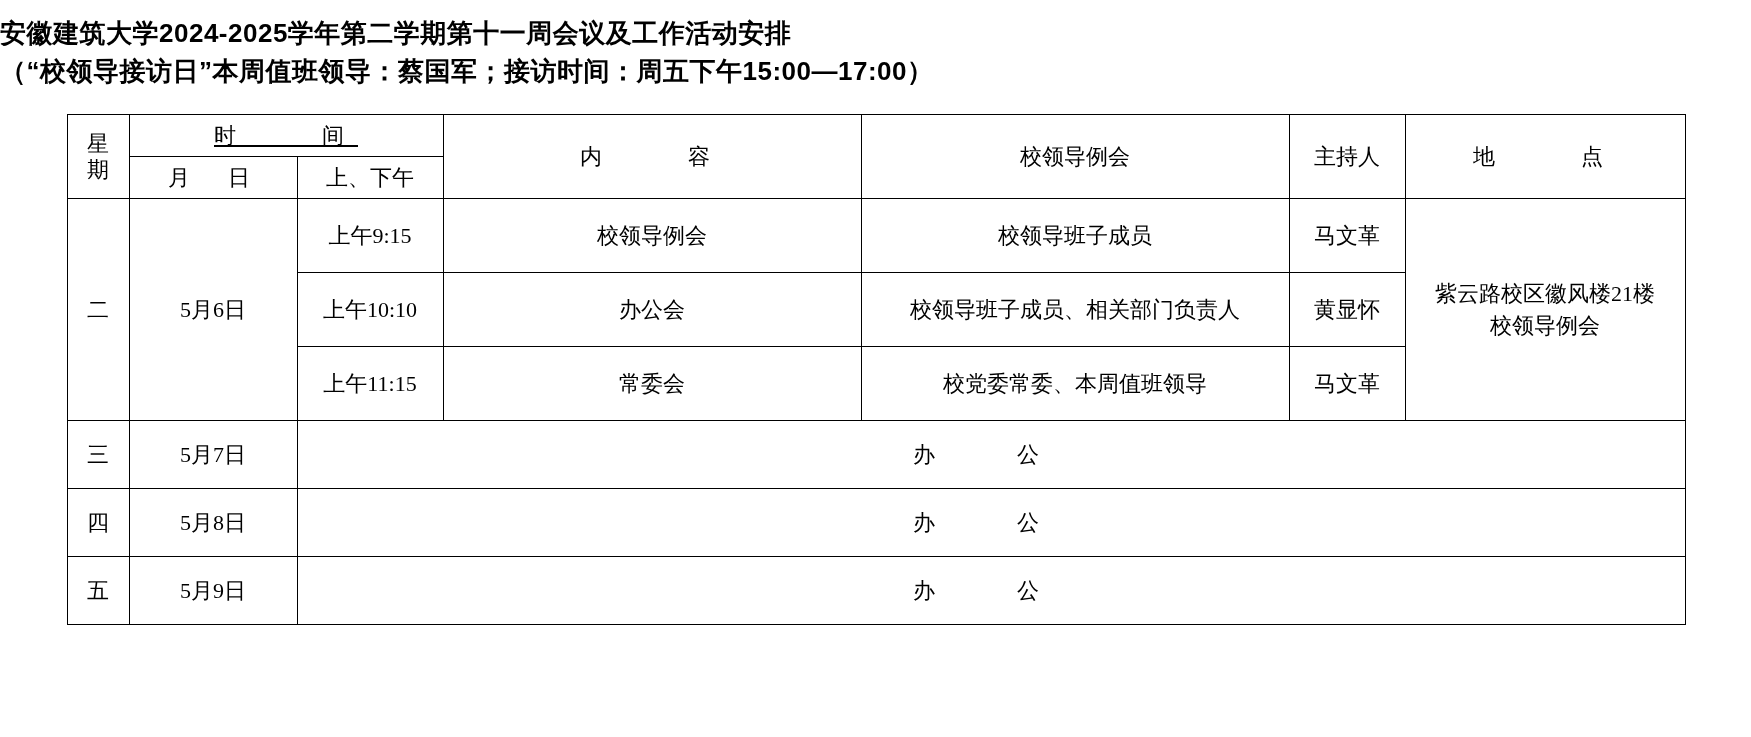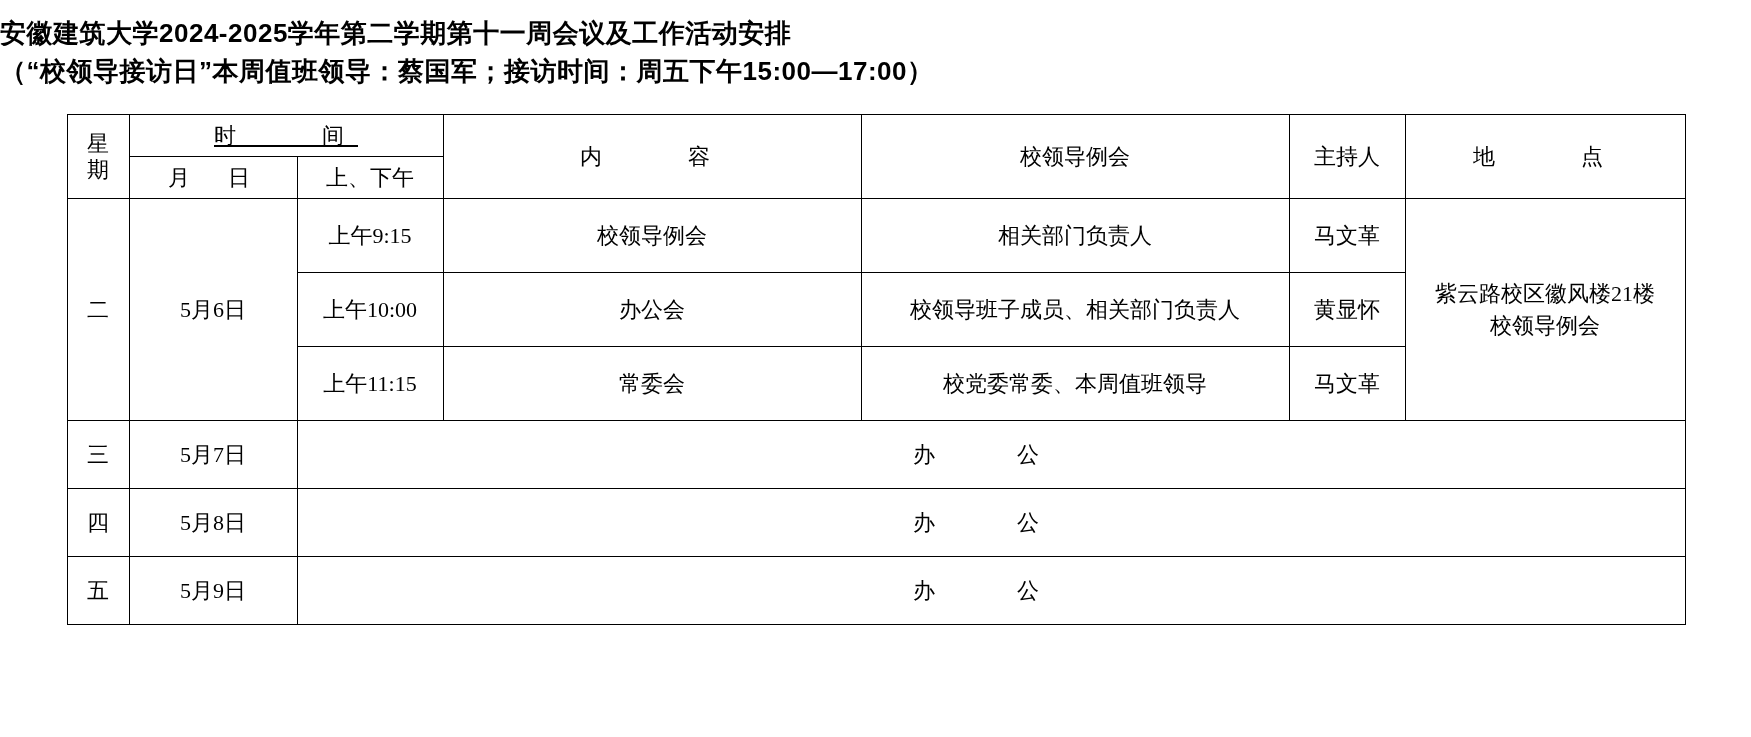--- a/index.html
+++ b/index.html
@@ -123,29 +123,29 @@
         <tr class="hdr-row2">
           <td class="sp1">月　日</td>
           <td>上、下午</td>
         </tr>
 
         <tr class="row-meeting">
           <td rowspan="3">二</td>
           <td rowspan="3">5月6日</td>
           <td>上午9:15</td>
           <td>校领导例会</td>
-          <td>相关部门负责人</td>
+          <td>校领导班子成员</td>
           <td>马文革</td>
           <td rowspan="3" class="place-cell">
             <div>紫云路校区徽风楼21楼</div>
             <div>校领导例会</div>
           </td>
         </tr>
         <tr class="row-meeting">
-          <td>上午10:00</td>
+          <td>上午10:10</td>
           <td>办公会</td>
           <td>校领导班子成员、相关部门负责人</td>
           <td>黄显怀</td>
         </tr>
         <tr class="row-meeting">
           <td>上午11:15</td>
           <td>常委会</td>
           <td>校党委常委、本周值班领导</td>
           <td>马文革</td>
         </tr>

